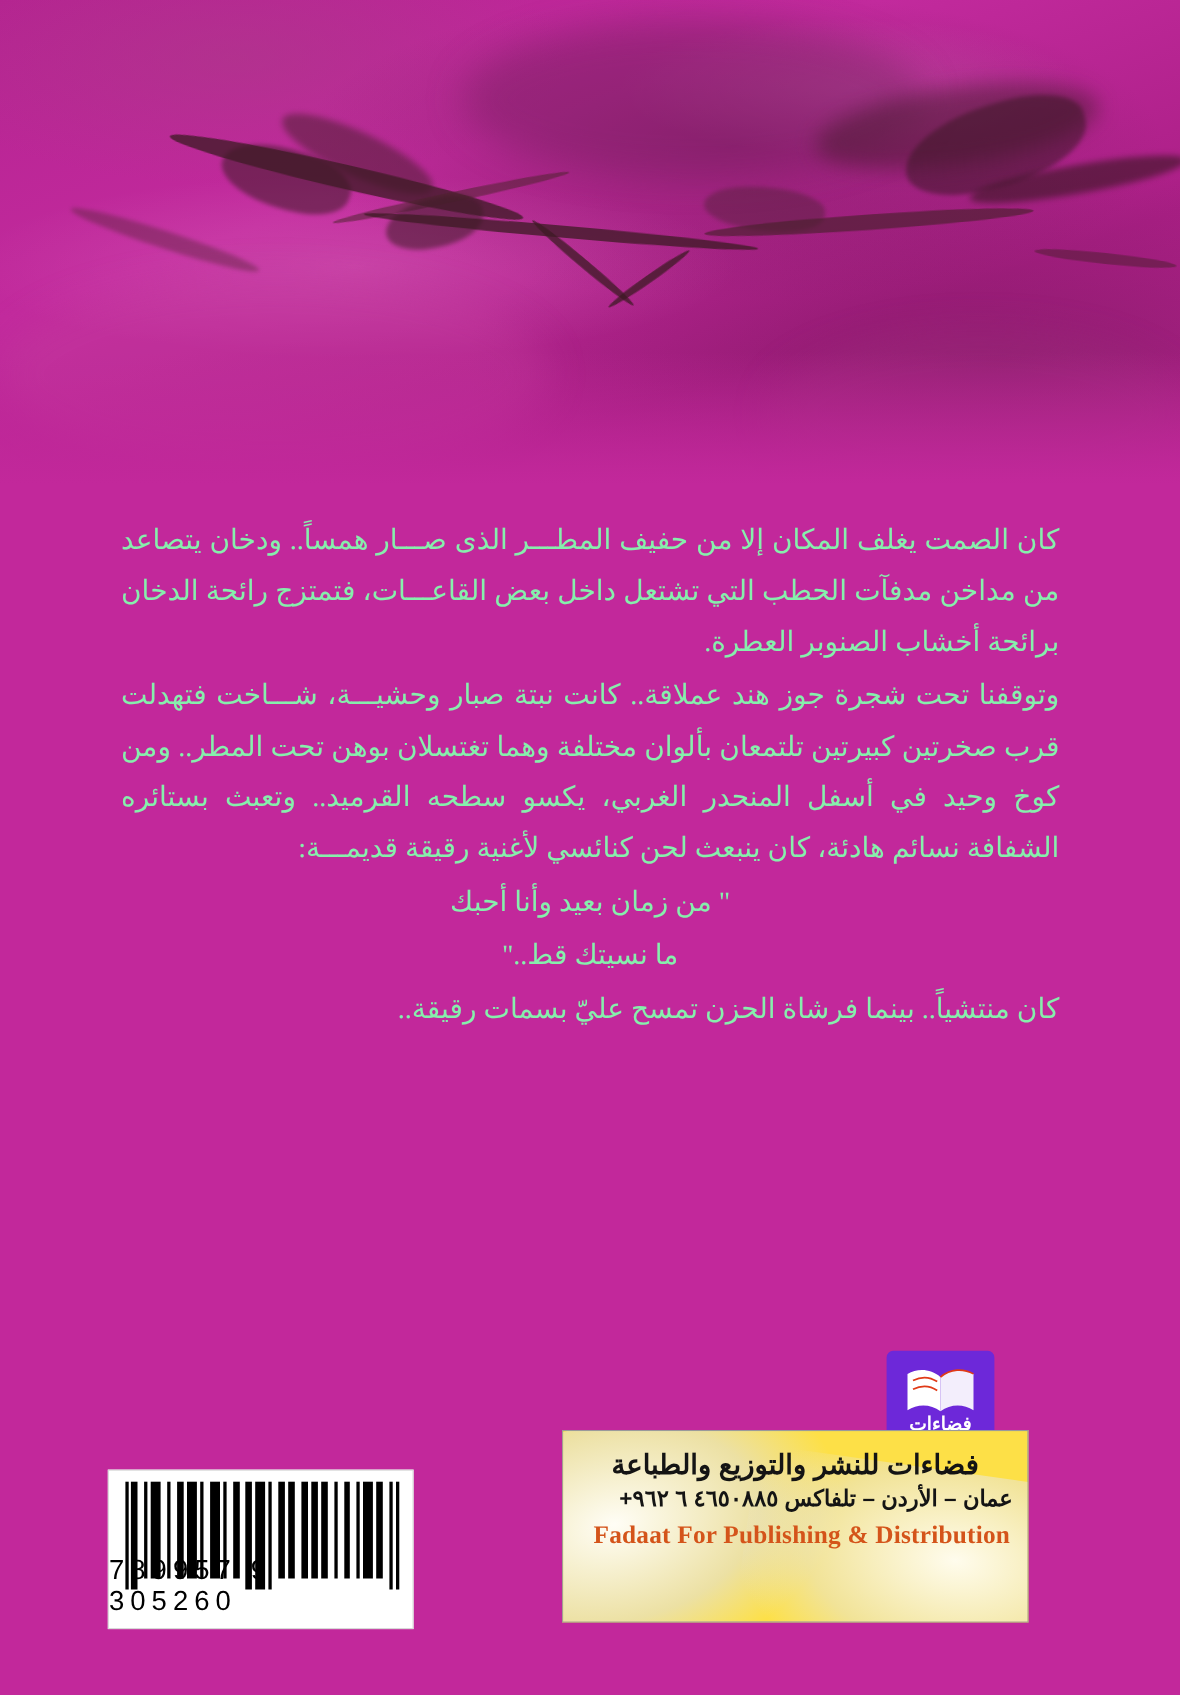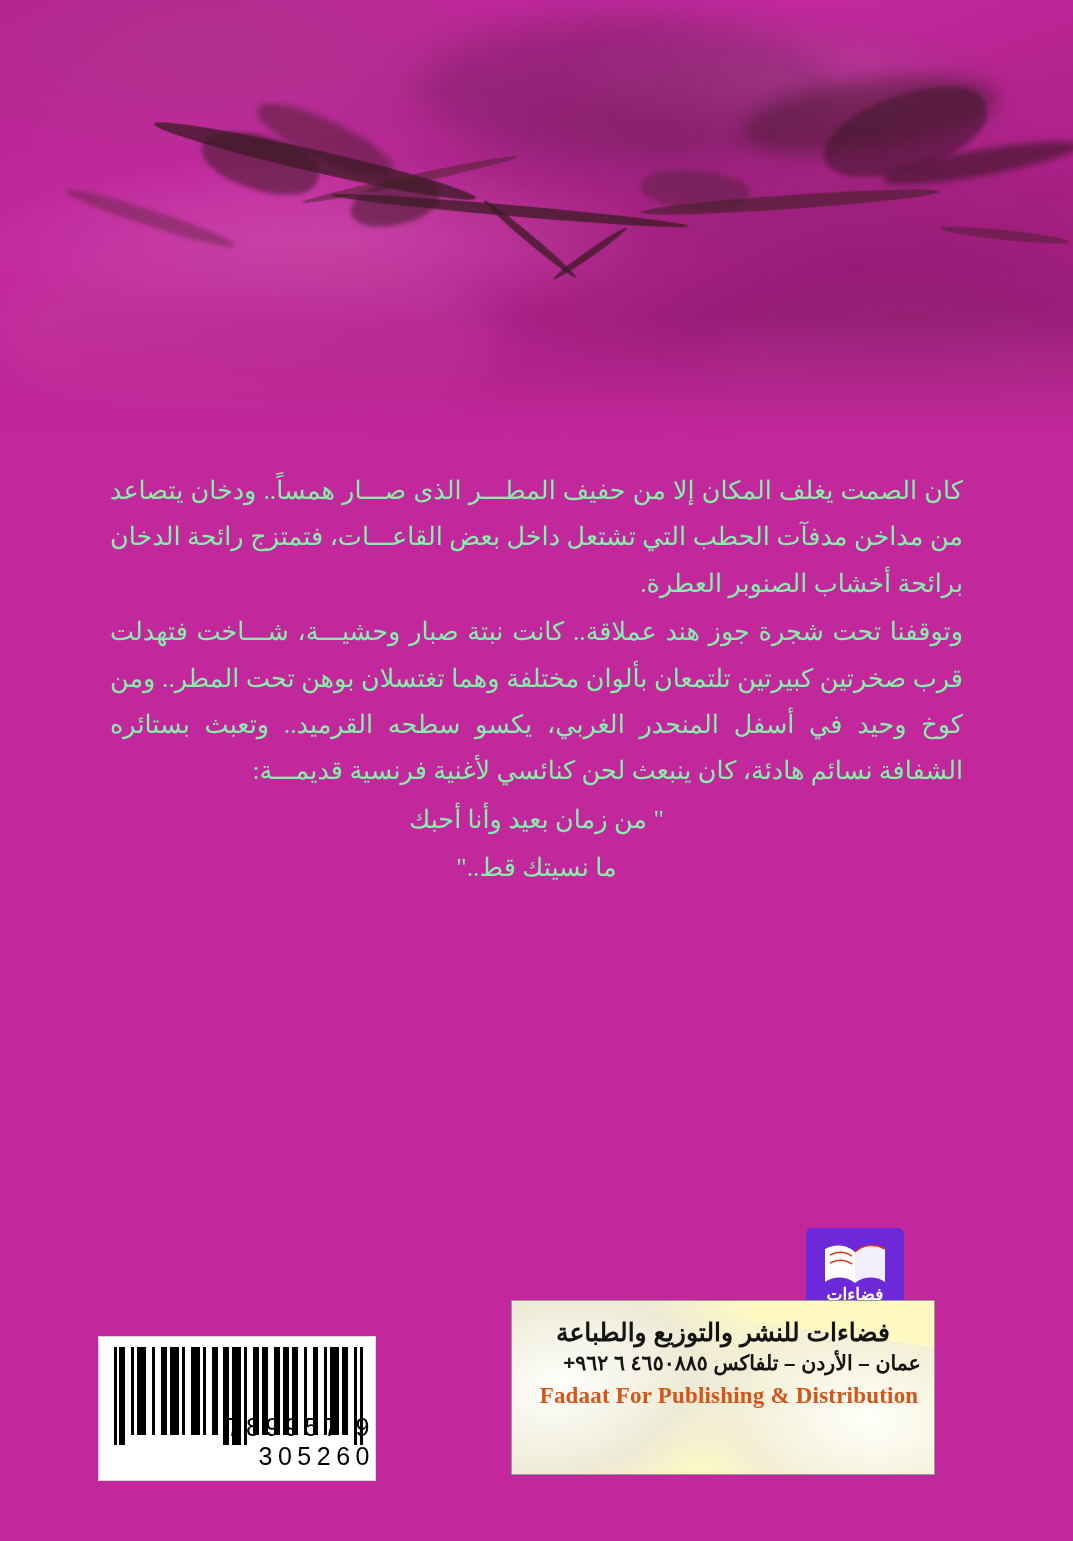--- a/index.html
+++ b/index.html
@@ -101,21 +101,21 @@
     text-align: center;
   }
 
   
   .pub-box {
     position: absolute;
     left: 511px;
     top: 1300px;
     width: 424px;
     height: 175px;
-    background: #fef9c3;
+    background: #fde047;
     border: 1px solid #9a9a9a;
     box-sizing: border-box;
     text-align: center;
     overflow: hidden;
   }
   .pub-box .swoosh {
     position: absolute;
     left: -40px; top: -20px;
     width: 300px; height: 230px;
     background: radial-gradient(ellipse at 30% 40%, rgba(255,255,255,0.95) 0%, rgba(225,225,225,0.6) 45%, rgba(210,210,210,0) 70%);
@@ -235,21 +235,21 @@
   .bars span {
     display: block;
     background: #000;
     height: 98px;
   }
   .bars span.short { height: 88px; align-self: flex-start; }
   .barcode-digits {
     position: absolute;
     left: 0; right: 0;
     bottom: 9px;
-    text-align: right;
+    text-align: left;
     font-family: "Liberation Sans", sans-serif;
     font-size: 25px;
     letter-spacing: 5.5px;
     color: #000;
   }
 </style>
 </head>
 <body>
 
 <div class="page">
@@ -272,23 +272,24 @@
     <div class="branch b4"></div>
     <div class="branch b6"></div>
     <div class="branch b7"></div>
     <div class="branch b9"></div>
     <div class="branch b11"></div>
     <div class="fade-bottom"></div>
   </div>
 
   <div class="blurb">
     <p>كان الصمت يغلف المكان إلا من حفيف المطـــر الذى صـــار همساً.. ودخان يتصاعد من مداخن مدفآت الحطب التي تشتعل داخل بعض القاعـــات، فتمتزج رائحة الدخان برائحة أخشاب الصنوبر العطرة.</p>
-    <p>وتوقفنا تحت شجرة جوز هند عملاقة.. كانت نبتة صبار وحشيـــة، شـــاخت فتهدلت قرب صخرتين كبيرتين تلتمعان بألوان مختلفة وهما تغتسلان بوهن تحت المطر.. ومن كوخ وحيد في أسفل المنحدر الغربي، يكسو سطحه القرميد.. وتعبث بستائره الشفافة نسائم هادئة، كان ينبعث لحن كنائسي لأغنية فرنسية قديمـــة:</p>
+    <p>وتوقفنا تحت شجرة جوز هند عملاقة.. كانت نبتة صبار وحشيـــة، شـــاخت فتهدلت قرب صخرتين كبيرتين تلتمعان بألوان مختلفة وهما تغتسلان بوهن تحت المطر.. ومن كوخ وحيد في أسفل المنحدر الغربي، يكسو سطحه القرميد.. وتعبث بستائره الشفافة نسائم هادئة، كان ينبعث لحن كنائسي لأغنية رقيقة قديمـــة:</p>
     <p class="quote">" من زمان بعيد وأنا أحبك</p>
     <p class="quote">ما نسيتك قط.."</p>
+    <p class="lastline">كان منتشياً.. بينما فرشاة الحزن تمسح عليّ بسمات رقيقة..</p>
   </div>
 
   <div class="logo">
     <svg class="book" viewBox="0 0 66 44">
       <path d="M33 10 C24 2, 12 2, 3 7 L3 40 C12 34, 24 34, 33 41 Z" fill="#ffffff"></path>
       <path d="M33 10 C42 2, 54 2, 63 7 L63 40 C54 34, 42 34, 33 41 Z" fill="#ffffff" opacity="0.92"></path>
       <path d="M33 10 C42 2, 54 2, 63 7" fill="none" stroke="#e03a17" stroke-width="1.5"></path>
       <path d="M8 13 C16 9, 24 10, 30 14" fill="none" stroke="#e03a17" stroke-width="1.6"></path>
       <path d="M8 21 C16 17, 24 18, 30 22" fill="none" stroke="#e03a17" stroke-width="1.6"></path>
     </svg>

